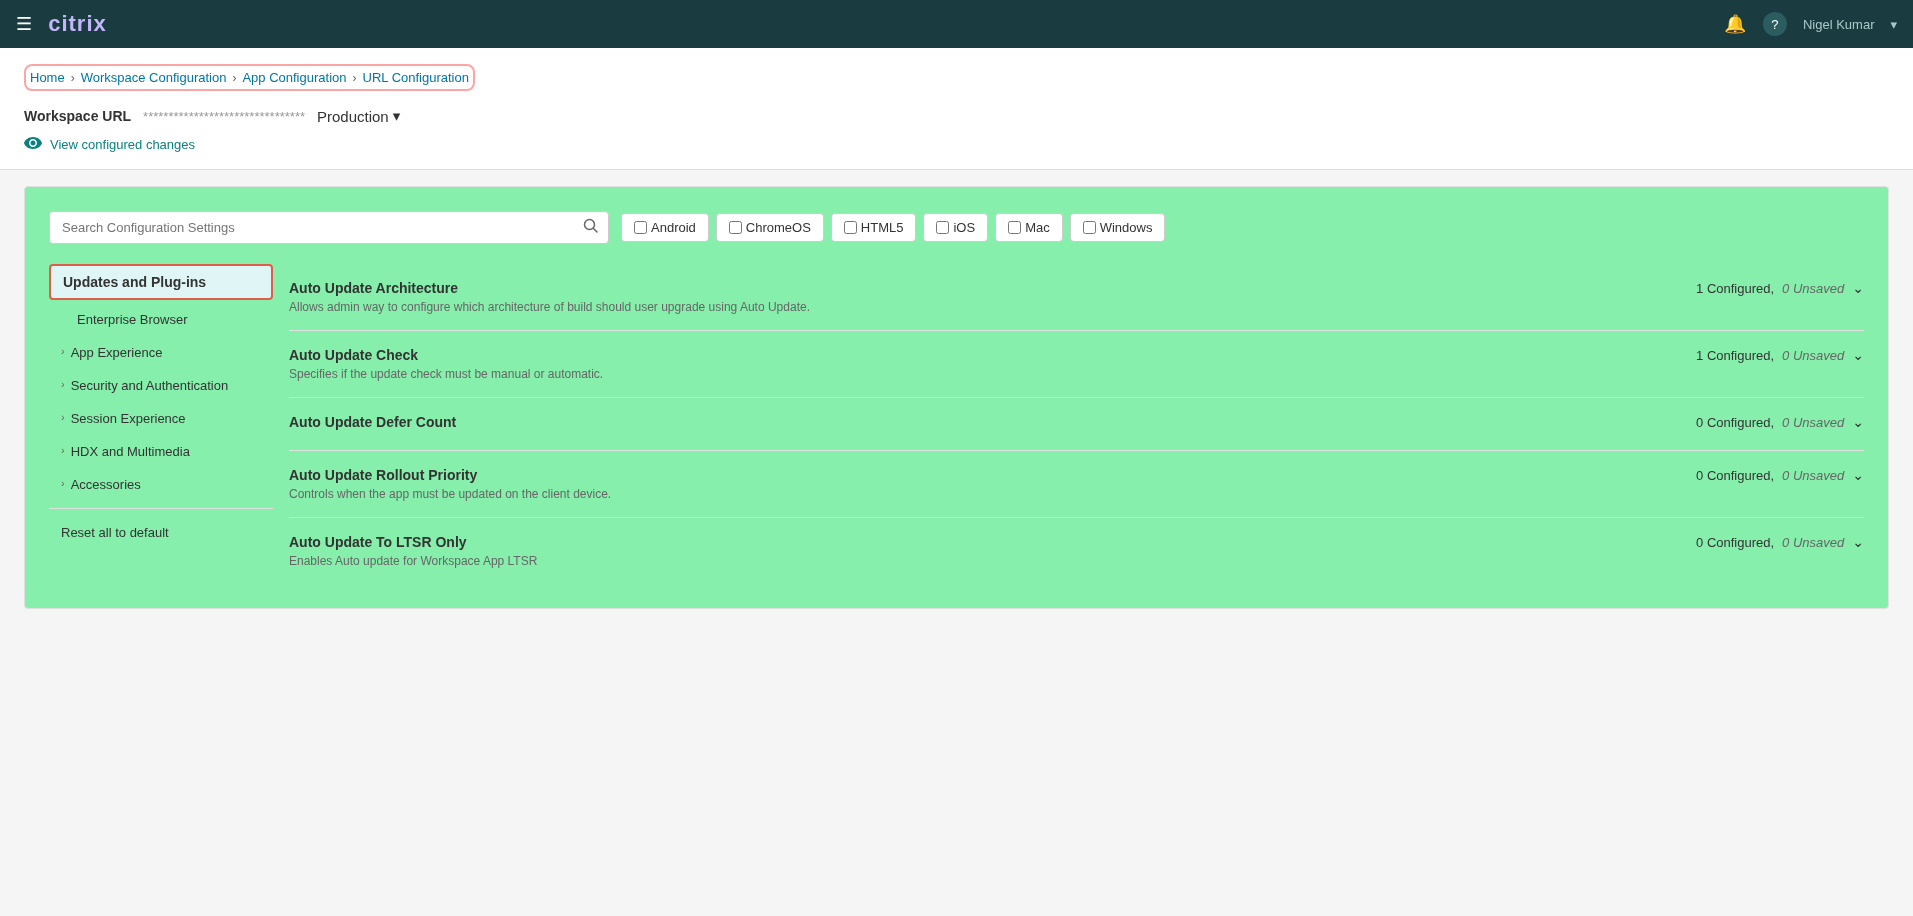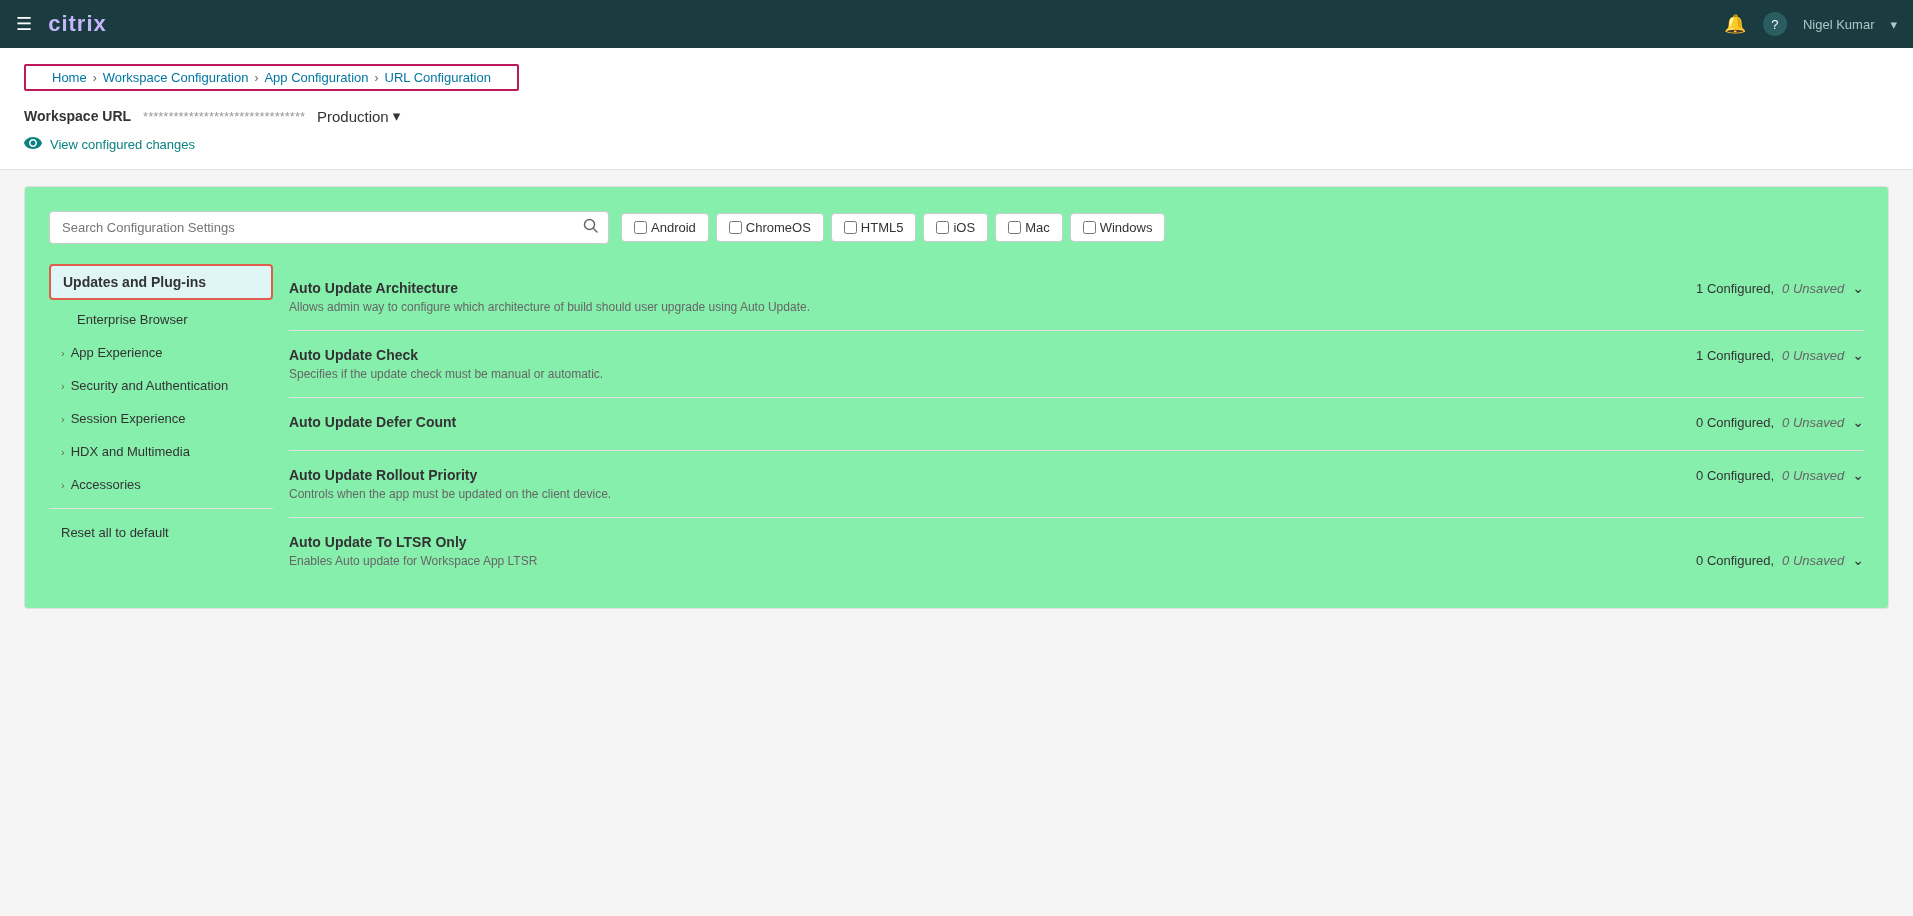--- a/index.html
+++ b/index.html
@@ -19,25 +19,25 @@
     .citrix-logo { color: #c4b5fd; font-size: 22px; font-weight: bold; letter-spacing: 1px; }
     .top-nav-right { display: flex; align-items: center; gap: 16px; }
     .nav-icon { color: #aac8c8; font-size: 18px; cursor: pointer; }
     .user-info { color: #aac8c8; font-size: 13px; cursor: pointer; display: flex; align-items: flex-end; gap: 16px; }
 
     
     .main-area { background: #fff; padding: 16px 24px; }
 
     
     .breadcrumb-container {
-      border: 2px solid #be185d;
+      border: 2px solid #fca5a5;
       display: inline-flex;
       align-items: center;
-      padding: 4px 26px;
-      border-radius: 2px;
+      padding: 4px 4px;
+      border-radius: 8px;
       margin-bottom: 16px;
     }
     .breadcrumb-item { color: #0077a3; font-size: 13px; cursor: pointer; }
     .breadcrumb-item:last-child { color: #0077a3; }
     .breadcrumb-sep { color: #666; margin: 0 6px; font-size: 12px; }
 
     
     .workspace-url-row { display: flex; align-items: center; gap: 12px; margin-bottom: 10px; }
     .workspace-url-label { font-weight: bold; font-size: 14px; color: #333; }
     .workspace-url-value { color: #999; font-size: 13px; }
@@ -106,32 +106,32 @@
       color: #333;
       cursor: pointer;
       margin-bottom: 4px;
     }
     .sidebar-item {
       padding: 8px 12px;
       font-size: 13px;
       color: #333;
       cursor: pointer;
       display: flex;
-      align-items: center;
+      align-items: flex-start;
       gap: 6px;
       margin-bottom: 2px;
     }
     .sidebar-item .chevron { color: #666; font-size: 11px; }
     .sidebar-divider { border: none; border-top: 1px solid #e0e0e0; margin: 8px 0; }
     .reset-link { padding: 8px 12px; font-size: 13px; color: #333; cursor: pointer; }
 
     
     .config-list { flex: 1; }
     .config-item { border-bottom: 1px solid #e0e0e0; padding: 16px 0; display: flex; align-items: flex-start; justify-content: space-between; }
-    .config-item:last-child { border-bottom: none; align-items: flex-end; }
+    .config-item:last-child { border-bottom: none; }
     .config-item-left { flex: 1; }
     .config-item-title { font-weight: bold; font-size: 14px; color: #333; margin-bottom: 4px; }
     .config-item-desc { font-size: 12px; color: #666; }
     .config-item-right { display: flex; align-items: center; gap: 8px; flex-shrink: 0; margin-left: 16px; font-size: 13px; color: #666; white-space: nowrap; }
     .config-count-configured { color: #333; }
     .config-count-unsaved { font-style: italic; }
     .chevron-down { color: #333; font-size: 14px; cursor: pointer; }
   </style>
 </head>
 <body>

